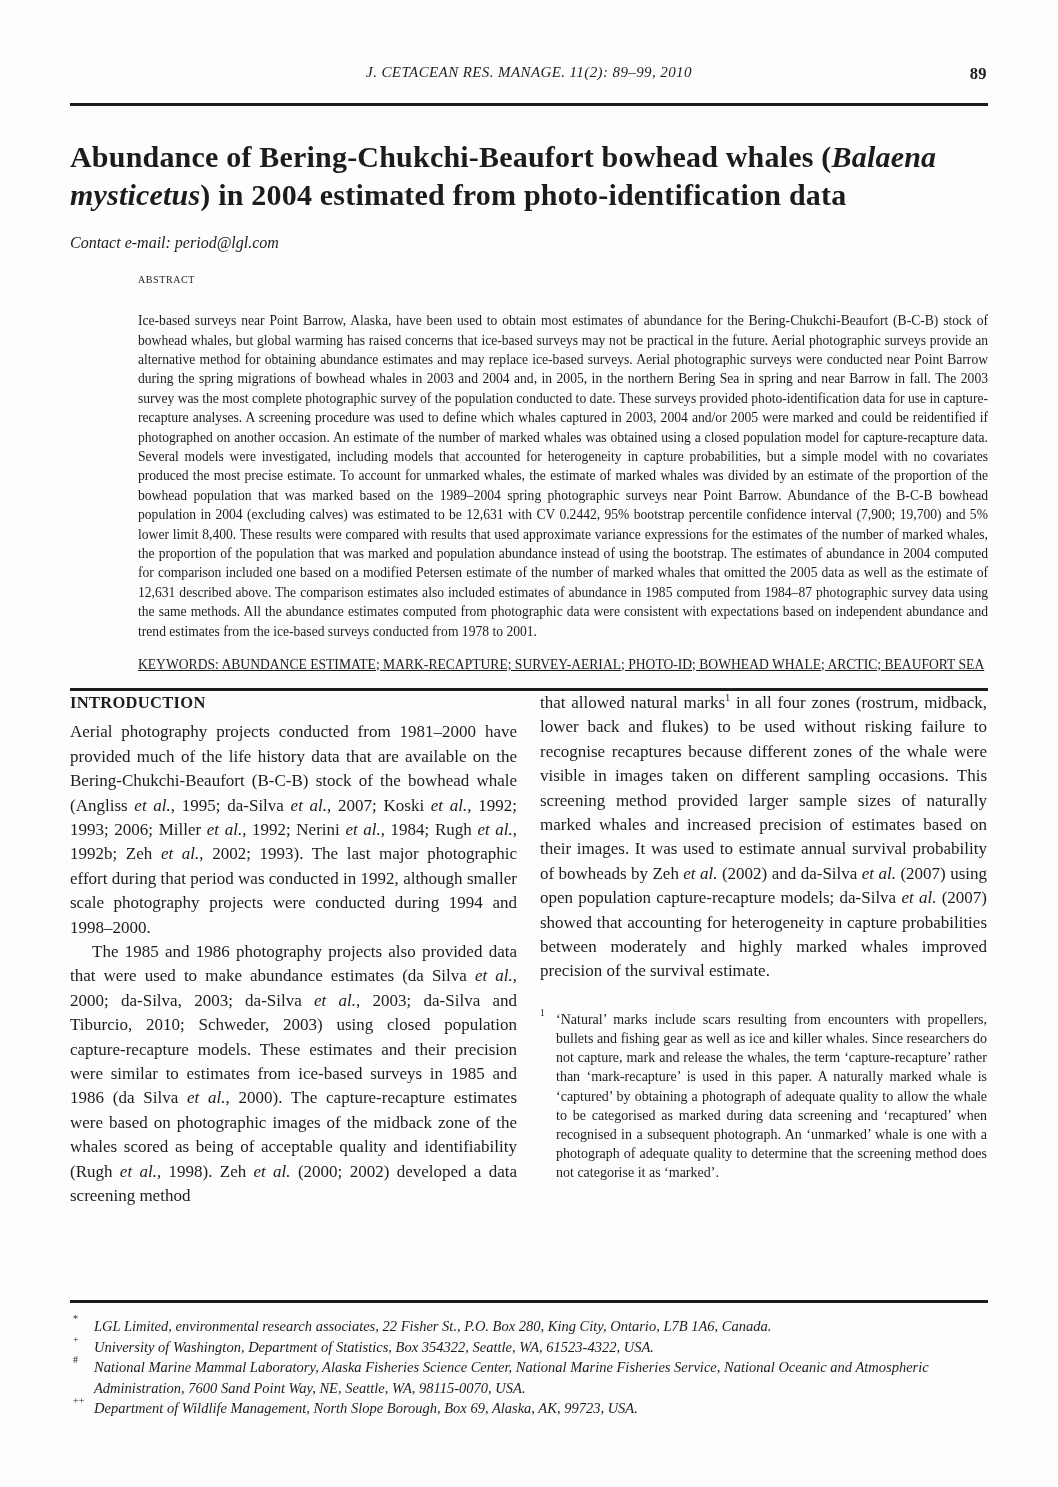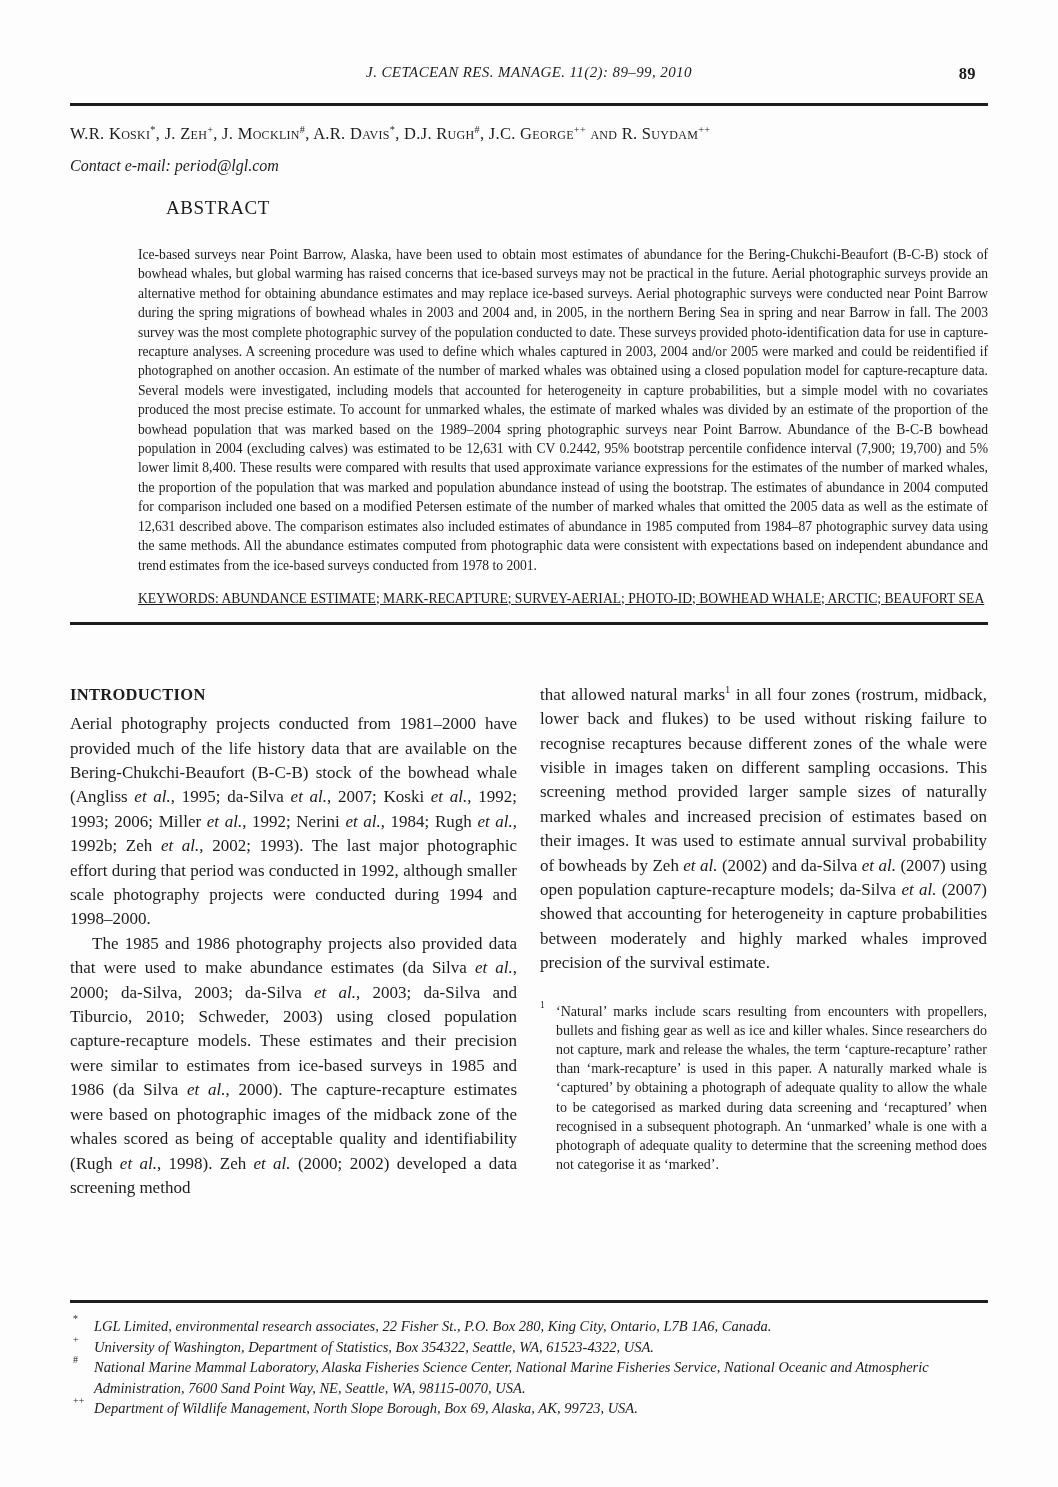--- a/index.html
+++ b/index.html
@@ -7,34 +7,34 @@
     width:1058px; height:1487px;
     background:#fdfdfd;
     box-sizing:border-box;
     padding:64px 70px 8px 70px;
     position:relative;
     font-family:"Liberation Serif", serif;
     color:#1c1c1c;
     overflow:hidden;
   }
   .running-head { position:relative; text-align:center; font-style:italic; font-size:15px; letter-spacing:0.4px; height:19px; }
-  .page-number { position:absolute; right:12px; top:0; font-style:normal; font-size:16.5px; font-weight:bold; }
+  .page-number { position:absolute; right:1px; top:0; font-style:normal; font-size:16.5px; font-weight:bold; }
   .rule { border:none; border-top:3.5px solid #1d1d1d; margin:0; }
   .rule-top { margin-top:20px; }
   .rule-mid { margin-top:13px; }
   .paper-title { margin-top:32px; font-size:30px; font-weight:bold; line-height:38px; letter-spacing:0.2px; }
   .authors { margin-top:18px; font-variant:small-caps; font-size:16.5px; letter-spacing:0.3px; }
   .authors sup { font-variant:normal; }
   sup { font-size:62%; line-height:0; vertical-align:super; }
   .contact { margin-top:13px; font-style:italic; font-size:16px; }
   .abstract-block { margin-left:68px; margin-top:22px; }
-  .abstract-heading { font-size:19px; letter-spacing:0.6px;margin-left:28px; }
+  .abstract-heading { font-size:10px; letter-spacing:0.6px; }
   .abstract-body { margin-top:26px; font-size:13.6px; line-height:19.4px; text-align:justify; }
   .keywords { margin-top:9px; font-size:13.6px; line-height:19.7px; text-align:justify;text-decoration:underline; }
-  .columns { display:flex; gap:23px; margin-top:58px; }
+  .columns { display:flex; gap:23px; }
   .col { width:447px; font-size:17px; line-height:24.4px; text-align:justify; }
   .section-heading { font-weight:bold; font-size:16.5px; letter-spacing:0.3px; margin:0 0 5px 0; }
   .para { margin:0; }
   .para.indent { text-indent:22px; }
   .footnote { margin-top:26px; font-size:14px; line-height:19.2px; text-align:justify; position:relative; padding-left:16px; }
   .footnote .fn-marker { position:absolute; left:0; top:3px; font-size:9.5px; }
   .bottom-block { position:absolute; left:70px; right:70px; top:1300px; }
   .affiliations { margin-top:13px; }
   .affil { font-style:italic; font-size:14.5px; line-height:20.6px; position:relative; padding-left:24px; text-align:left; }
   .affil .af-marker { position:absolute; left:3px; top:3px; font-size:10px; font-style:normal; }
@@ -44,22 +44,22 @@
 
 <div class="page">
 
   <div class="running-head">
     <span>J. CETACEAN RES. MANAGE. 11(2): 89–99, 2010</span>
     <span class="page-number">89</span>
   </div>
 
   <hr class="rule rule-top">
 
+  <h1 class="paper-title">Abundance of Bering-Chukchi-Beaufort bowhead whales (<i>Balaena mysticetus</i>) in 2004 estimated from photo-identification data</h1>
 
-  <div class="authors">W.R. Koski<sup>*</sup>, J. Zeh<sup>+</sup>, J. Mocklin<sup>#</sup>, A.R. Davis<sup>*</sup>, D.J. Rugh<sup>#</sup>, J.C. George<sup>++</sup> and R. Suydam<sup>++</sup></div>
 
   <div class="contact">Contact e-mail: period@lgl.com</div>
 
   <div class="abstract-block">
     <div class="abstract-heading">ABSTRACT</div>
     <p class="abstract-body">Ice-based surveys near Point Barrow, Alaska, have been used to obtain most estimates of abundance for the Bering-Chukchi-Beaufort (B-C-B) stock of bowhead whales, but global warming has raised concerns that ice-based surveys may not be practical in the future. Aerial photographic surveys provide an alternative method for obtaining abundance estimates and may replace ice-based surveys. Aerial photographic surveys were conducted near Point Barrow during the spring migrations of bowhead whales in 2003 and 2004 and, in 2005, in the northern Bering Sea in spring and near Barrow in fall. The 2003 survey was the most complete photographic survey of the population conducted to date. These surveys provided photo-identification data for use in capture-recapture analyses. A screening procedure was used to define which whales captured in 2003, 2004 and/or 2005 were marked and could be reidentified if photographed on another occasion. An estimate of the number of marked whales was obtained using a closed population model for capture-recapture data. Several models were investigated, including models that accounted for heterogeneity in capture probabilities, but a simple model with no covariates produced the most precise estimate. To account for unmarked whales, the estimate of marked whales was divided by an estimate of the proportion of the bowhead population that was marked based on the 1989–2004 spring photographic surveys near Point Barrow. Abundance of the B-C-B bowhead population in 2004 (excluding calves) was estimated to be 12,631 with CV 0.2442, 95% bootstrap percentile confidence interval (7,900; 19,700) and 5% lower limit 8,400. These results were compared with results that used approximate variance expressions for the estimates of the number of marked whales, the proportion of the population that was marked and population abundance instead of using the bootstrap. The estimates of abundance in 2004 computed for comparison included one based on a modified Petersen estimate of the number of marked whales that omitted the 2005 data as well as the estimate of 12,631 described above. The comparison estimates also included estimates of abundance in 1985 computed from 1984–87 photographic survey data using the same methods. All the abundance estimates computed from photographic data were consistent with expectations based on independent abundance and trend estimates from the ice-based surveys conducted from 1978 to 2001.</p>
     <p class="keywords">KEYWORDS: ABUNDANCE ESTIMATE; MARK-RECAPTURE; SURVEY-AERIAL; PHOTO-ID; BOWHEAD WHALE; ARCTIC; BEAUFORT SEA</p>
   </div>
 
   <hr class="rule rule-mid">

